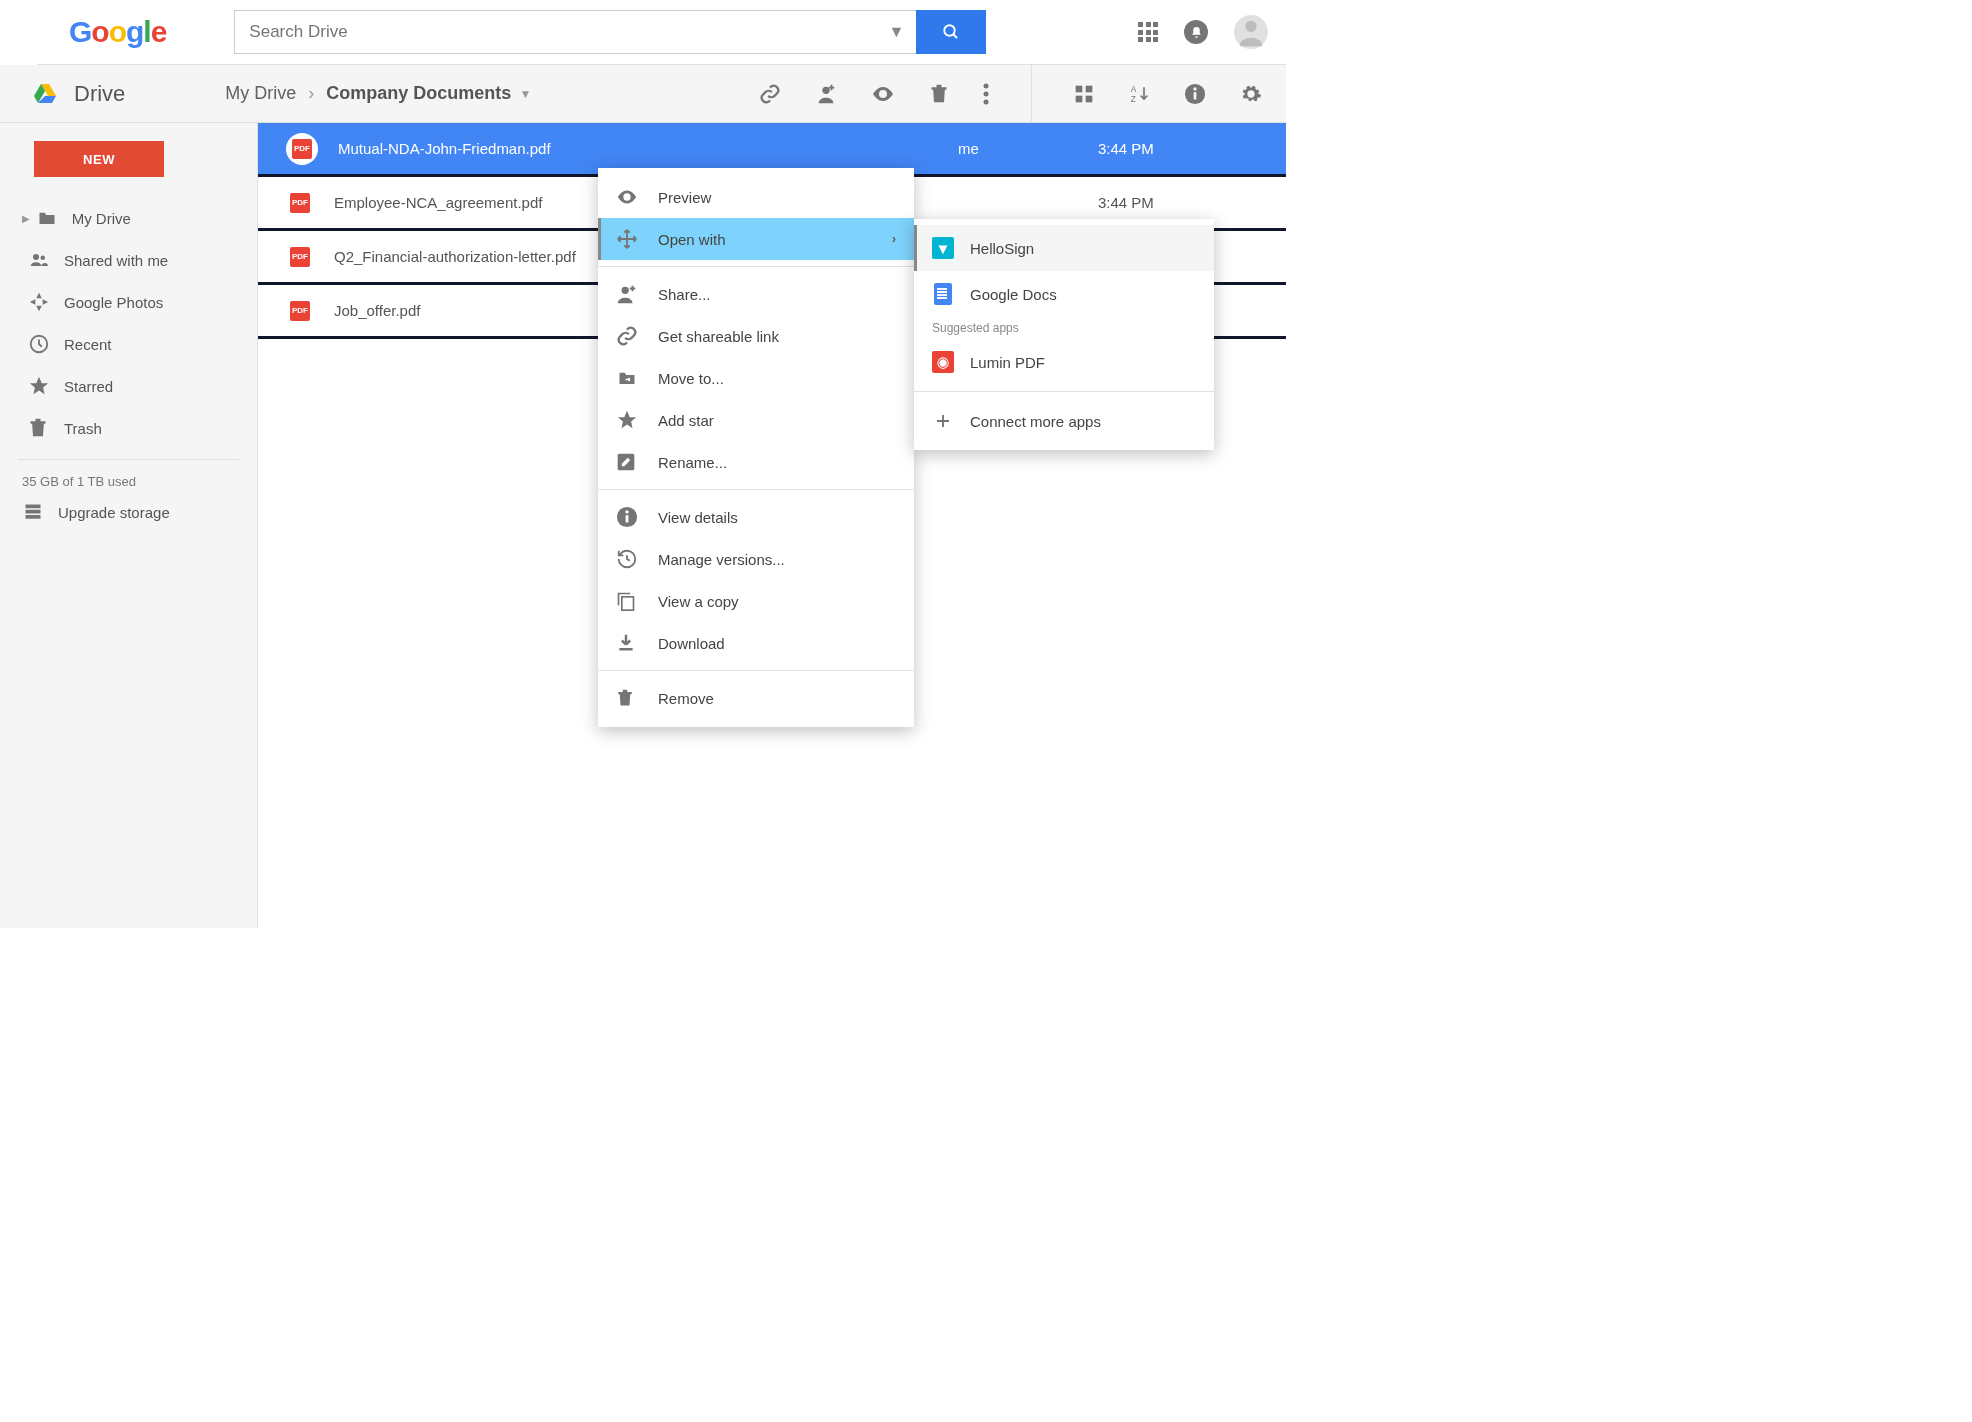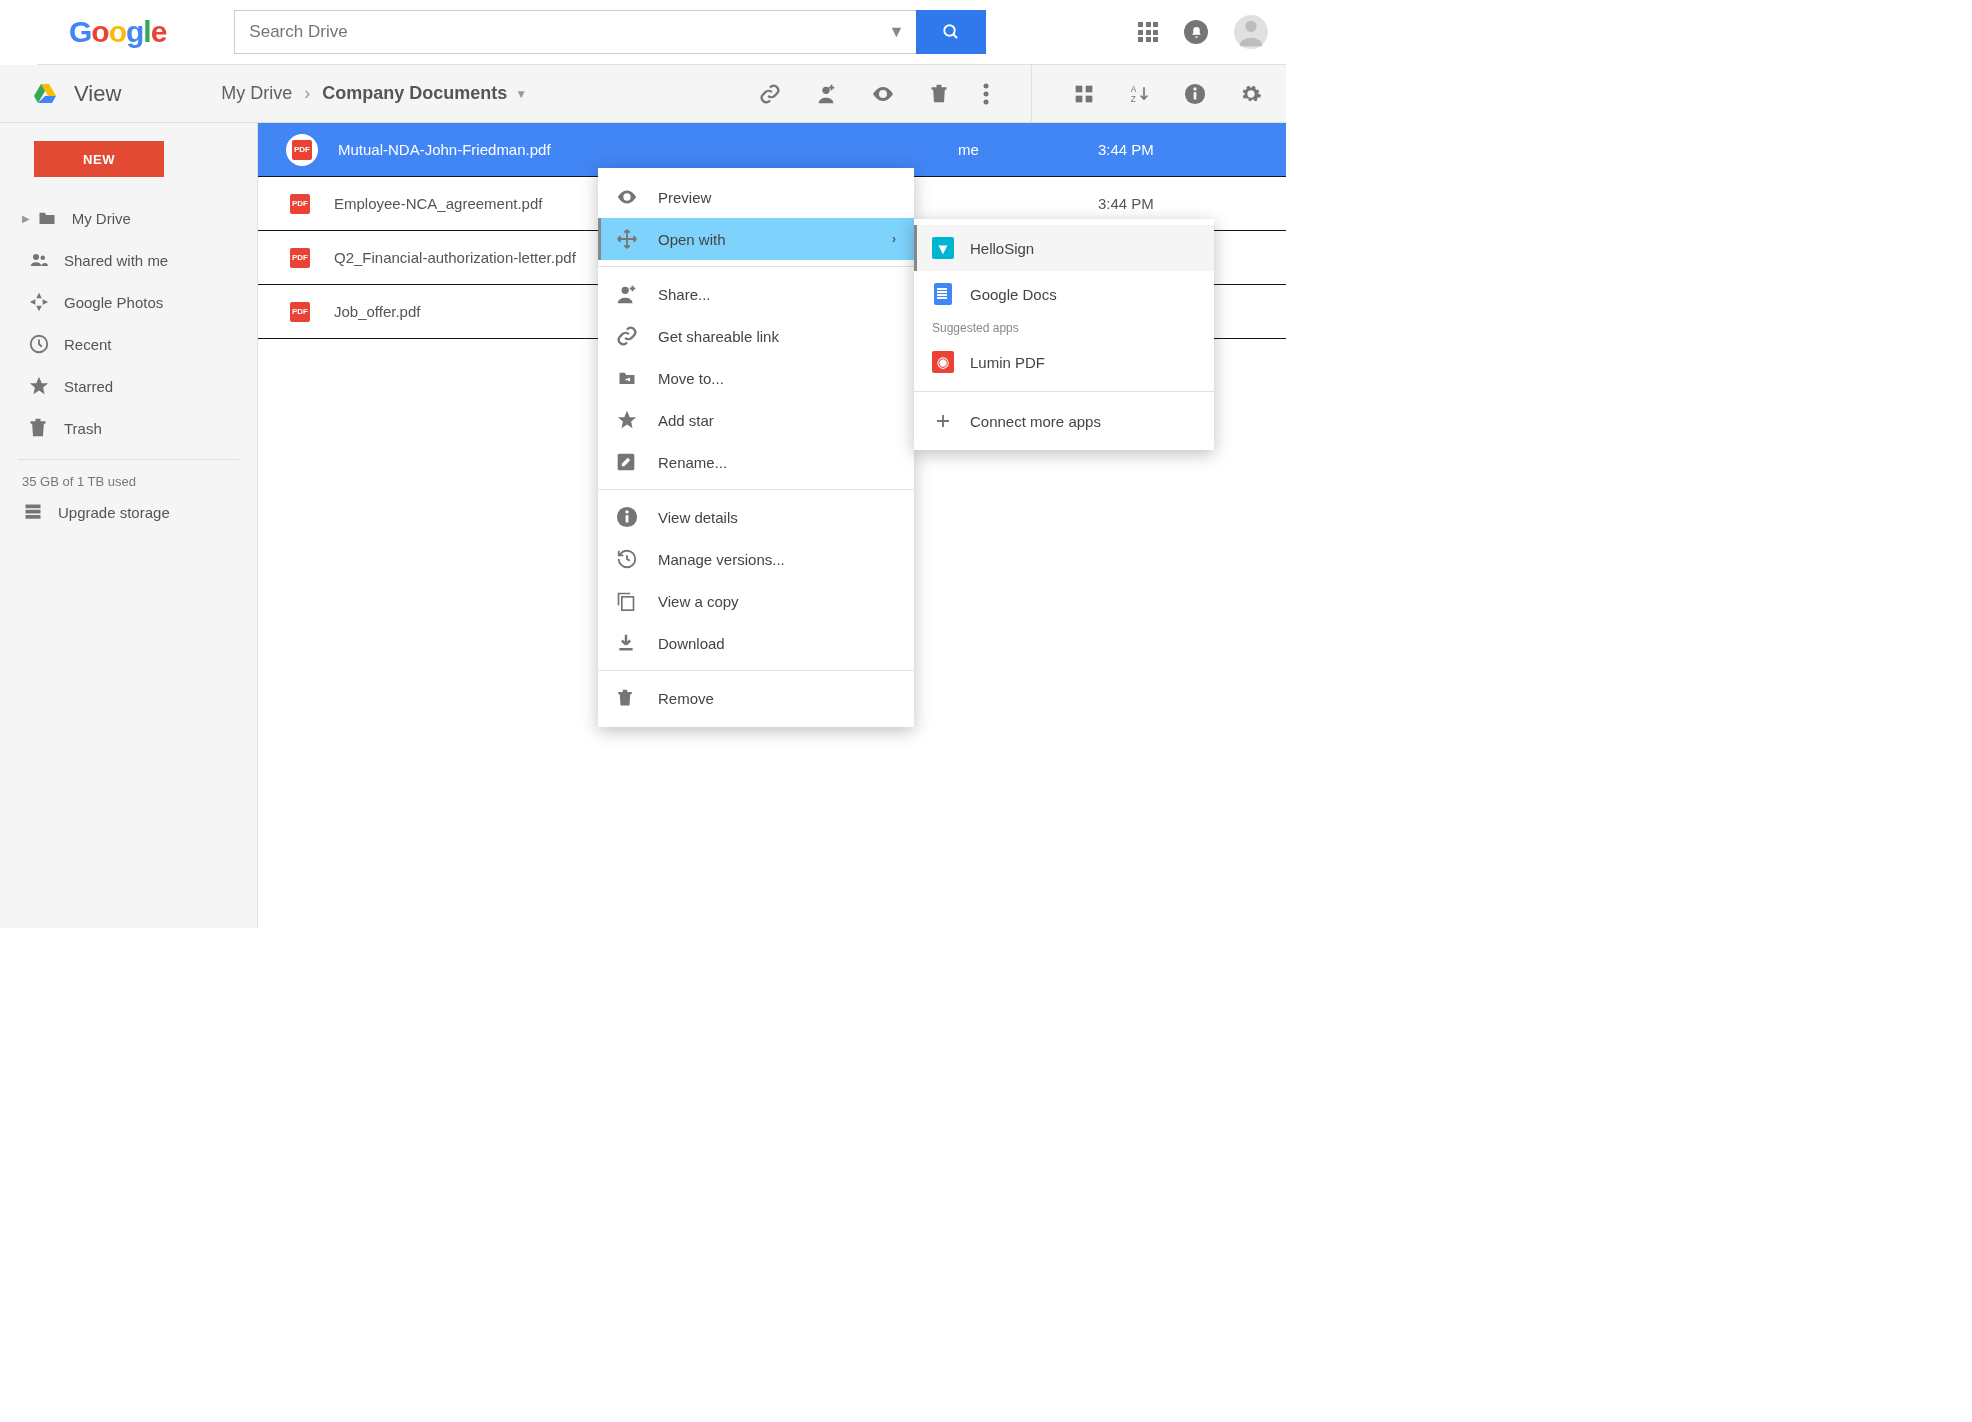--- a/index.html
+++ b/index.html
@@ -46,21 +46,21 @@
 .sdivider { height: 1px; background: #e0e0e0; margin: 10px 18px 14px; }
 .usage { font-size: 13px; color: #777; padding: 0 22px 14px; }
 .upgrade { display: flex; align-items: center; padding: 0 22px; font-size: 15px; color: #555; cursor: pointer; }
 .upgrade .sbi { margin-right: 14px; }
 
 .main { flex: 1; position: relative; }
 .colhead { display: flex; align-items: center; height: 38px; padding: 0 28px; border-bottom: 1px solid #eee; font-size: 14px; color: #777; }
 .col-name { flex: 1; }
 .col-owner { width: 140px; }
 .col-mod { width: 160px; font-weight: bold; color: #444; text-align: right; display:flex; justify-content:flex-end; align-items:center; gap:6px;}
-.filerow { display: flex; align-items: center; height: 54px; padding: 0 28px; border-bottom: 1px solid #0f172a; font-size: 15px; color: #555; cursor: pointer; }
+.filerow { display: flex; align-items: center; height: 54px; padding: 0 28px; border-bottom: 3px solid #0f172a; font-size: 15px; color: #555; cursor: pointer; }
 .filerow.sel { background: #4285F4; color: #fff; }
 .filerow .ficon { width: 28px; height: 28px; margin-right: 20px; display:flex; align-items:center; justify-content:center; }
 .filerow.sel .ficon { background: #fff; border-radius: 50%; width:32px; height:32px;}
 .pdfbox { width: 20px; height: 20px; background: #EA4335; color: #fff; font-size: 8px; font-weight:bold; display:flex; align-items:center; justify-content:center; border-radius:2px;}
 .filerow .fname { flex: 1; }
 .filerow .fowner { width: 140px; }
 .filerow .fmod { width: 160px; text-align: left; }
 
 
 .ctxmenu { position: absolute; top: 45px; left: 340px; width: 316px; background: #fff; box-shadow: 0 4px 16px rgba(0,0,0,0.25); padding: 8px 0; z-index: 100; }
@@ -126,21 +126,21 @@
     </div>
   </div>
 </div>
 
 <div class="appbar">
   <svg class="driveicon" viewBox="0 0 24 24">
       <path fill="#FBBC05" d="M8 2h8l7 12h-8z"></path>
       <path fill="#34A853" d="M8 2L1 14l4 7 7-12z"></path>
       <path fill="#4285F4" d="M5 21h14l4-7H12z"></path>
     </svg>
-  <div class="apptitle">View</div>
+  <div class="apptitle">Drive</div>
   <div class="breadcrumb">
     <span>My Drive</span>
     <span class="sep">›</span>
     <span class="current">
       <span>Company Documents</span>
       <span class="chev">▼</span>
     </span>
   </div>
   <div class="actionicons">
     <span class="ai">

